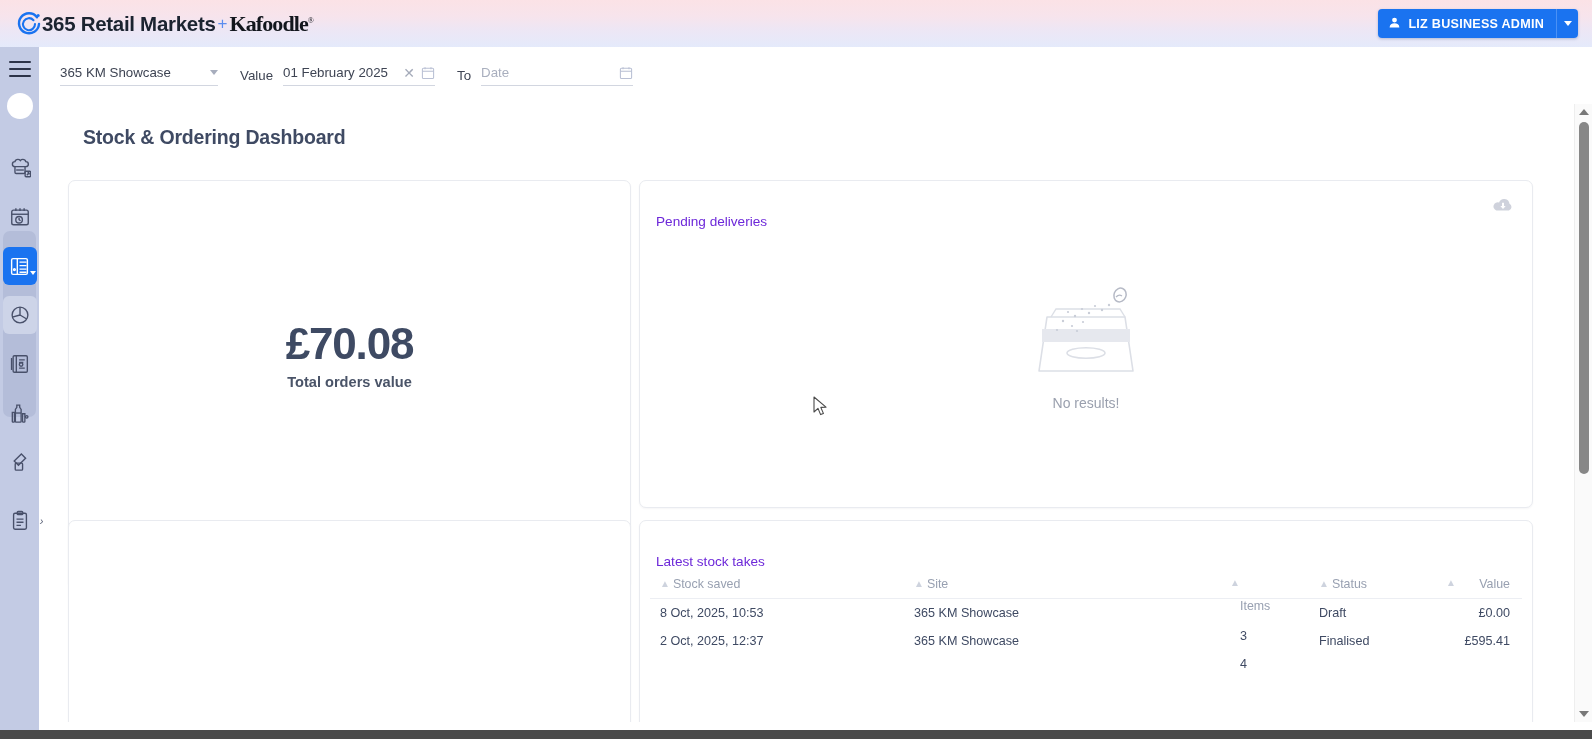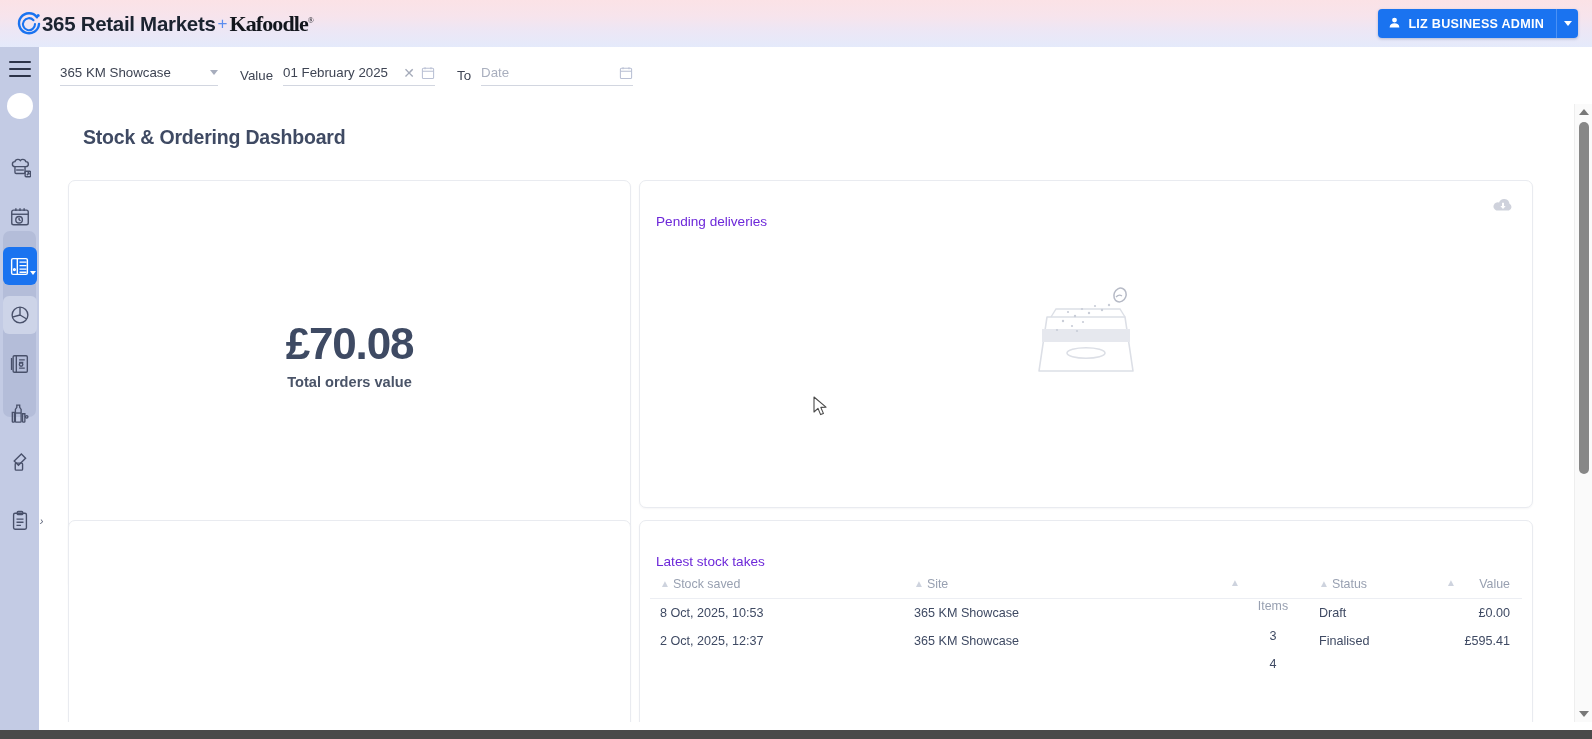--- a/index.html
+++ b/index.html
@@ -180,21 +180,21 @@
   .stk-head {
     height: 30px; border-bottom: 1px solid #eceef3;
     font-size: 12.4px; color: #98a0b1;
   }
   .stk-body-row {
     height: 28px; font-size: 12.6px; color: #3f4a63; font-weight: 500;
     cursor: pointer;
   }
   .c-last  { width: 258px; padding-left: 10px; }
   .c-site  { width: 332px; padding-left: 6px; }
-  .c-items { width: 66px; text-align: center; margin-top: 45px; }
+  .c-items { width: 66px; text-align: left; margin-top: 45px; }
   .c-status{ width: 150px; padding-left: 13px; }
   .c-value { flex: 1; text-align: right; padding-right: 12px; }
   .sort-ar {
     display: inline-block; color: #ced3de; font-size: 10px;
     margin-right: 3px; vertical-align: 1px;
   }
   .sort-ar.right { float: right; margin-right: 0; }
 
   
   #scroll-track {
@@ -415,20 +415,21 @@
           <circle cx="55" cy="24" r="1.1"></circle>
             <circle cx="48" cy="31" r="1.2"></circle>
           <circle cx="41" cy="27" r="1.1"></circle>
             <circle cx="36" cy="36" r="1.2"></circle>
           <circle cx="45" cy="41" r="1.1"></circle>
             <circle cx="30" cy="45" r="1.1"></circle>
           <circle cx="56" cy="37" r="1.1"></circle>
             <circle cx="50" cy="46" r="1.1"></circle>
         </g>
       </svg>
+      <div class="caption">No results!</div>
     </div>
   </div>
 
   <div class="card" id="card-stockval">
     
   </div>
 
   <div class="card" id="card-stocktakes">
     <div class="card-title">Latest stock takes</div>
 

